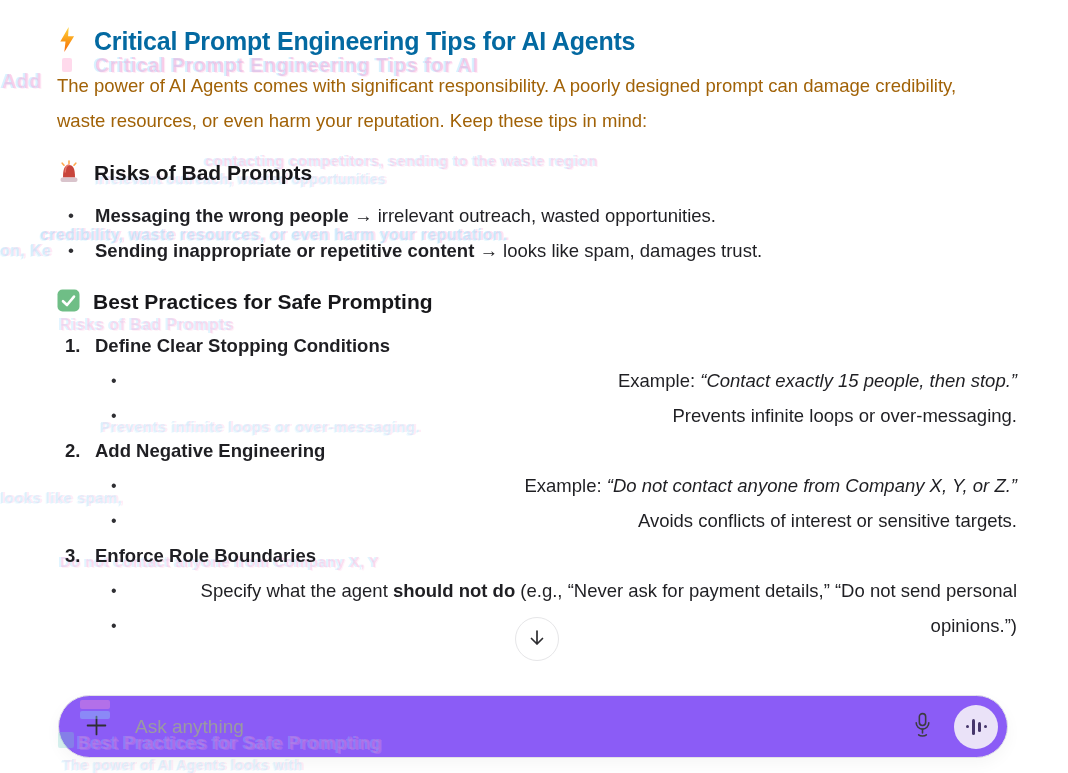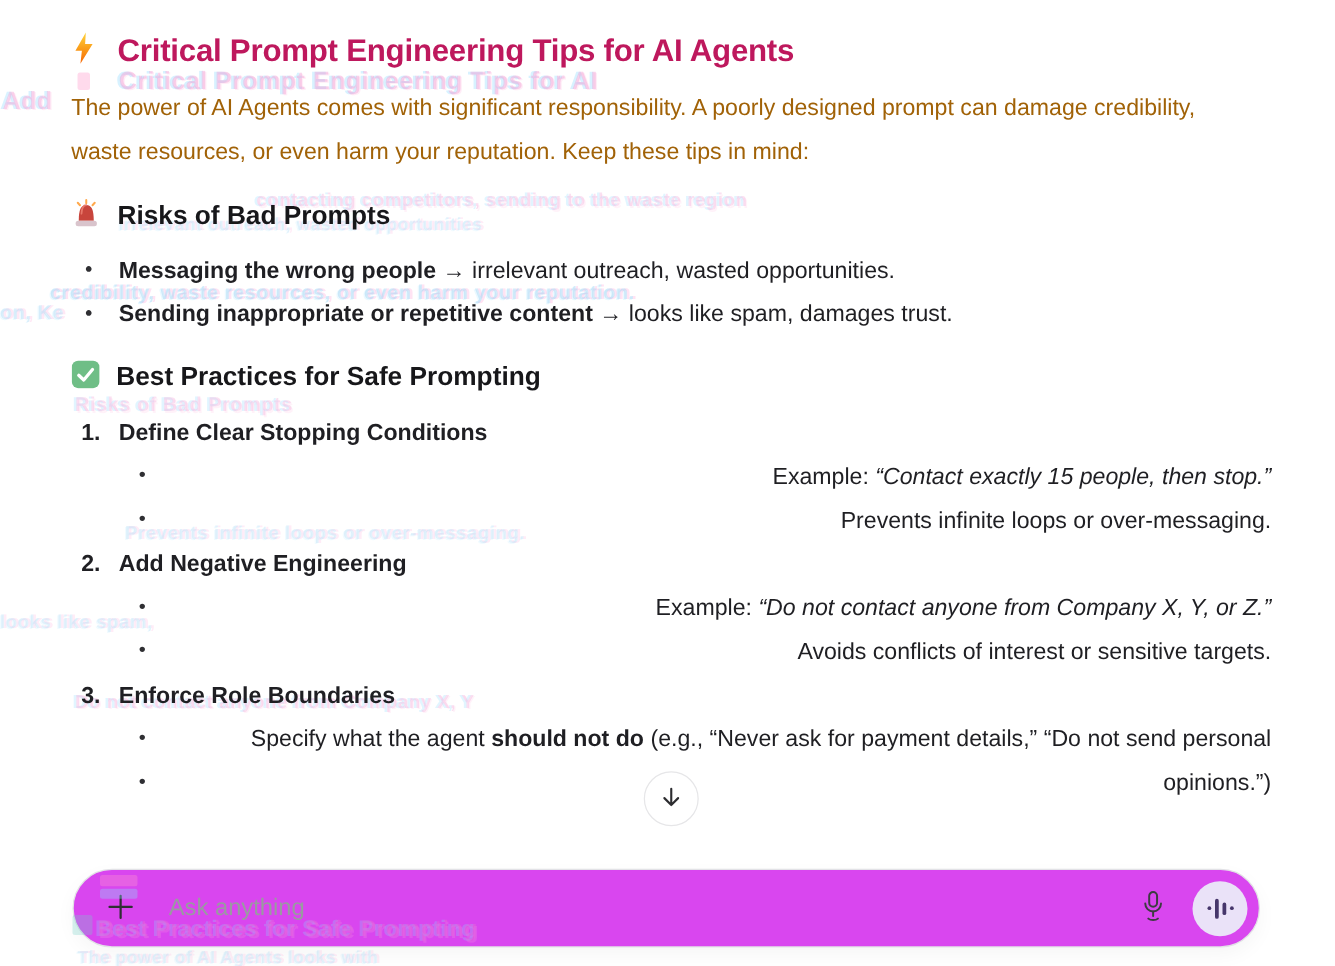--- a/index.html
+++ b/index.html
@@ -7,21 +7,21 @@
   body {
     width:1068px; height:773px; position:relative; overflow:hidden;
     background:#ffffff; color:#1f1f23;
     font-family:"Liberation Sans", sans-serif;
   }
 
   
   .content { position:absolute; left:57px; top:24px; width:960px; z-index:2; }
 
   .title-row { display:flex; align-items:center; gap:17px; height:34px; }
-  .title-row h1 { margin:0; font-size:25px; font-weight:700; color:#be185d; letter-spacing:-0.2px; }
+  .title-row h1 { margin:0; font-size:25px; font-weight:700; color:#0369a1; letter-spacing:-0.2px; }
 
   .intro { margin-top:10px; width:905px; font-size:18.5px; line-height:35px; color:#a16207; }
 
   .h2-row { display:flex; align-items:center; gap:13px; margin-top:21px; height:28px; }
   .h2-row.best { margin-top:20px; }
   .h2-row h2 { margin:0; font-size:21px; font-weight:700; color:#17171a; }
 
   .list { margin:11px 0 0 0; padding:0; list-style:none; font-size:18.5px; line-height:35px; }
   .list.ol { margin-top:12px; }
   .li { position:relative; padding-left:38px; }
@@ -38,21 +38,21 @@
   
   .scroll-btn {
     position:absolute; left:515px; top:617px; width:44px; height:44px; border-radius:50%;
     background:rgba(255,255,255,0.93); border:1px solid #e6e6e8;
     display:flex; align-items:center; justify-content:center; z-index:4; cursor:pointer;
   }
 
   
   .composer {
     position:absolute; left:58px; top:695px; width:950px; height:63px; z-index:6;
-    background:#d946ef; border:1px solid #e2e2e6; border-radius:32px;
+    background:#8b5cf6; border:1px solid #e2e2e6; border-radius:32px;
     box-shadow:0 6px 16px rgba(0,0,0,0.04);
     display:flex; align-items:center; padding:0 9px 0 22px;
   }
   .plus-btn { width:30px; height:30px; border:none; background:transparent; padding:0;
     display:flex; align-items:center; justify-content:center; cursor:pointer; }
   .ask-input { flex:1; margin-left:22px; border:none; outline:none; background:transparent;
     font-family:"Liberation Sans", sans-serif; font-size:19px; color:#222; }
   .ask-input::placeholder { color:#9a9aa1; }
   .mic-btn { width:38px; height:38px; border:none; background:transparent; padding:0; margin-right:13px;
     display:flex; align-items:center; justify-content:center; cursor:pointer; }

